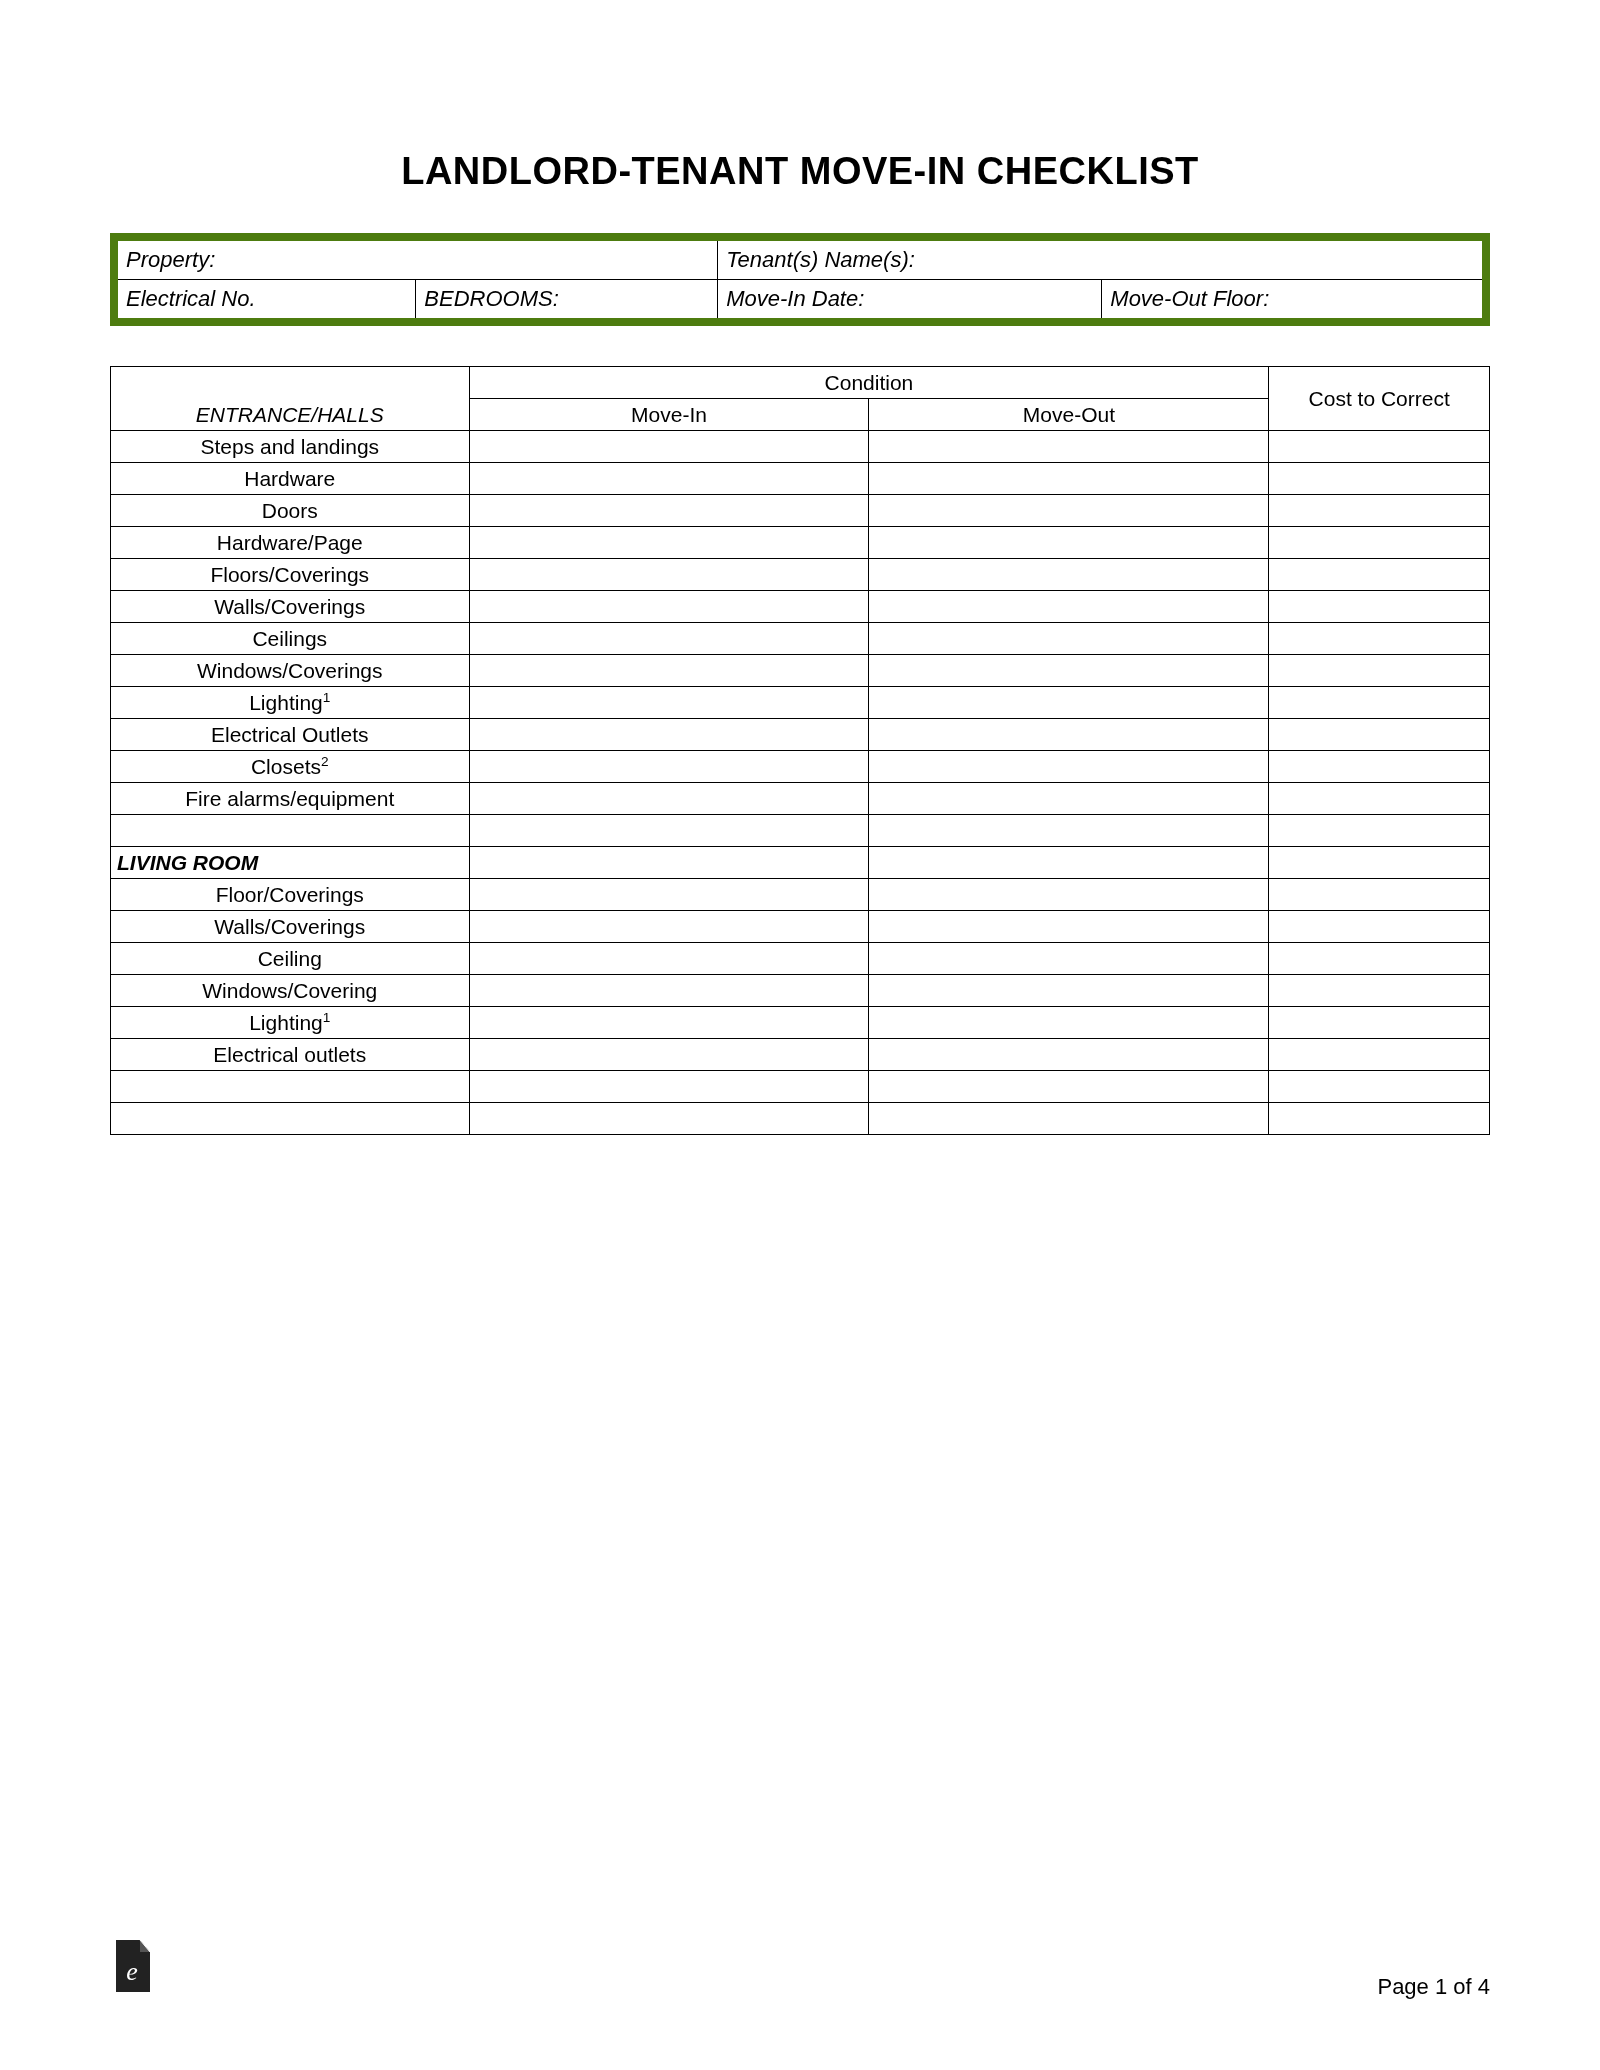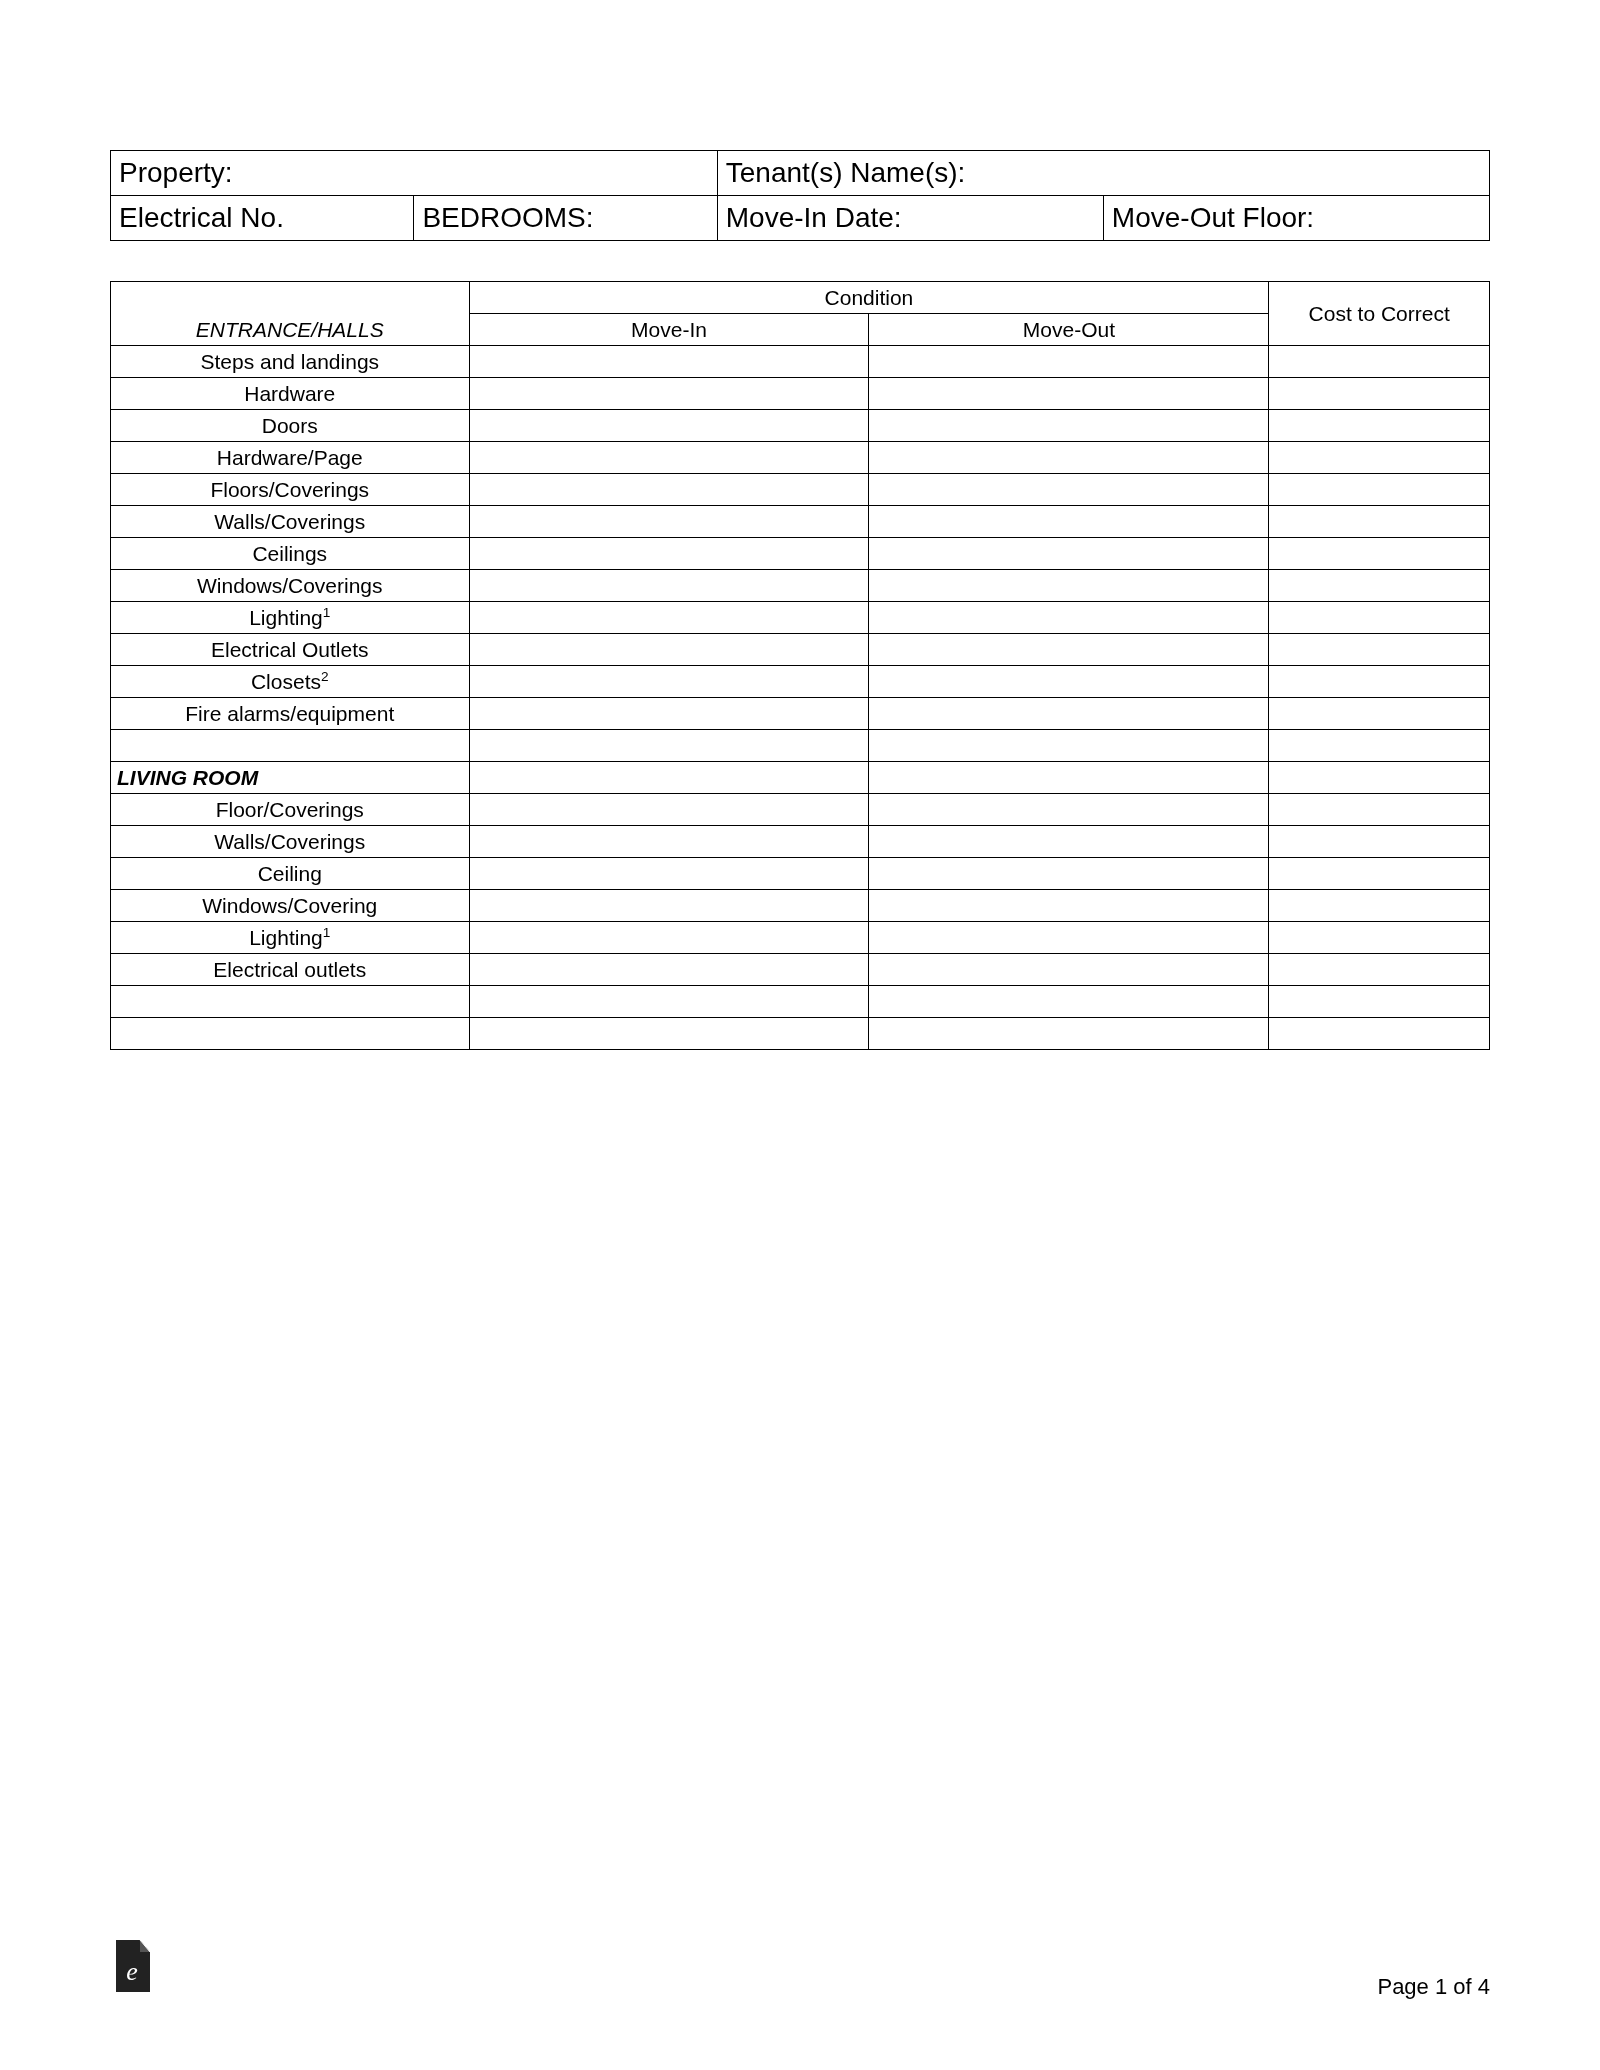--- a/index.html
+++ b/index.html
@@ -18,22 +18,23 @@
   h1.title {
     text-align: center;
     font-size: 38px;
     font-weight: bold;
     margin: 0 0 40px 0;
     letter-spacing: 0.5px;
   }
   table.header-table {
     border-collapse: collapse;
     width: 100%;
-    border: 1px solid #4d7c0f;
-    font-size: 28px;
+    border: 8px solid #4d7c0f;
+    font-size: 22px;
+    font-style: italic;
   }
   table.header-table td {
     border: 1px solid #000;
     padding: 6px 8px;
     vertical-align: middle;
     height: 40px;
   }
   .checklist-wrap {
     margin-top: 40px;
   }
@@ -79,20 +80,21 @@
   .logo {
     width: 44px;
     height: 56px;
   }
 </style>
 </head>
 <body>
 
 <div class="page">
 
+  <h1 class="title">LANDLORD-TENANT MOVE-IN CHECKLIST</h1>
 
   <table class="header-table">
     <tbody>
         <tr>
       <td colspan="2" style="width:44%">Property:</td>
       <td colspan="2" style="width:56%">Tenant(s) Name(s):</td>
     </tr>
     <tr>
       <td style="width:22%">Electrical No.</td>
       <td style="width:22%">BEDROOMS:</td>

